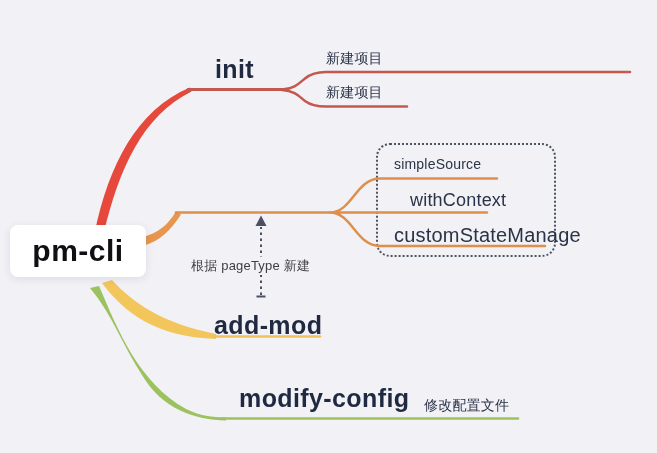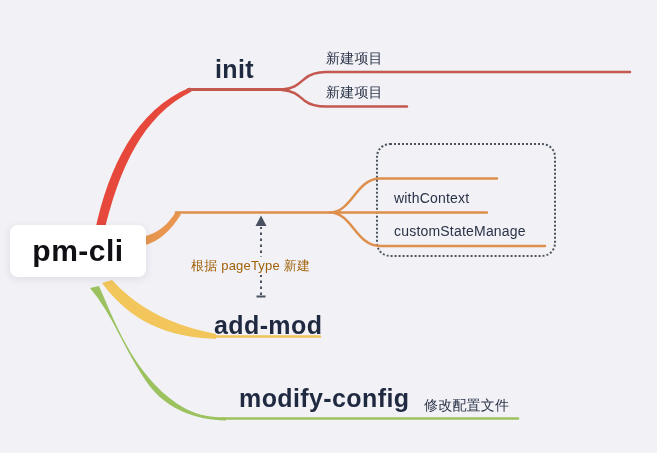--- a/index.html
+++ b/index.html
@@ -34,21 +34,21 @@
     font-size:25px;font-weight:700;color:#1f2940;letter-spacing:.4px;
     white-space:nowrap;line-height:1.15;
   }
   .child-label{
     position:absolute;z-index:4;
     font-size:14px;font-weight:400;color:#2a3347;
     white-space:nowrap;line-height:1.2;letter-spacing:.2px;
   }
   .annotation-label{
     position:absolute;left:189px;top:257px;z-index:4;
-    font-size:13px;color:#a16207;white-space:nowrap;
+    font-size:13px;color:#404040;white-space:nowrap;
     background:#f1f1f6;padding:0 2px;letter-spacing:.2px;
   }
 </style>
 </head>
 <body>
 
 <div class="canvas">
 
   <div class="dotted-box"></div>
 
@@ -77,22 +77,23 @@
   </svg>
 
   <div class="root-node">
     <span class="root-label">pm-cli</span>
   </div>
 
   <div class="node-label" style="left:215px;top:55px;">init</div>
   <div class="child-label" style="left:326px;top:50px;">新建项目</div>
   <div class="child-label" style="left:326px;top:84px;">新建项目</div>
 
-  <div class="child-label" style="left:394px;top:190px;font-size:14px;">withContext</div>
-  <div class="child-label" style="left:394px;top:223px;font-size:14px;">customStateManage</div>
+  <div class="child-label" style="left:394px;top:156px;font-size:14px;">simpleSource</div>
+  <div class="child-label" style="left:410px;top:190px;font-size:18px;">withContext</div>
+  <div class="child-label" style="left:394px;top:223px;font-size:20px;">customStateManage</div>
 
   <div class="annotation-label">根据 pageType 新建</div>
 
   <div class="node-label" style="left:214px;top:303px;margin-top:8px;">add-mod</div>
 
   <div class="node-label" style="left:215px;top:384px;margin-left:24px;">modify-config</div>
   <div class="child-label" style="left:424px;top:397px;">修改配置文件</div>
 
 </div>
 

